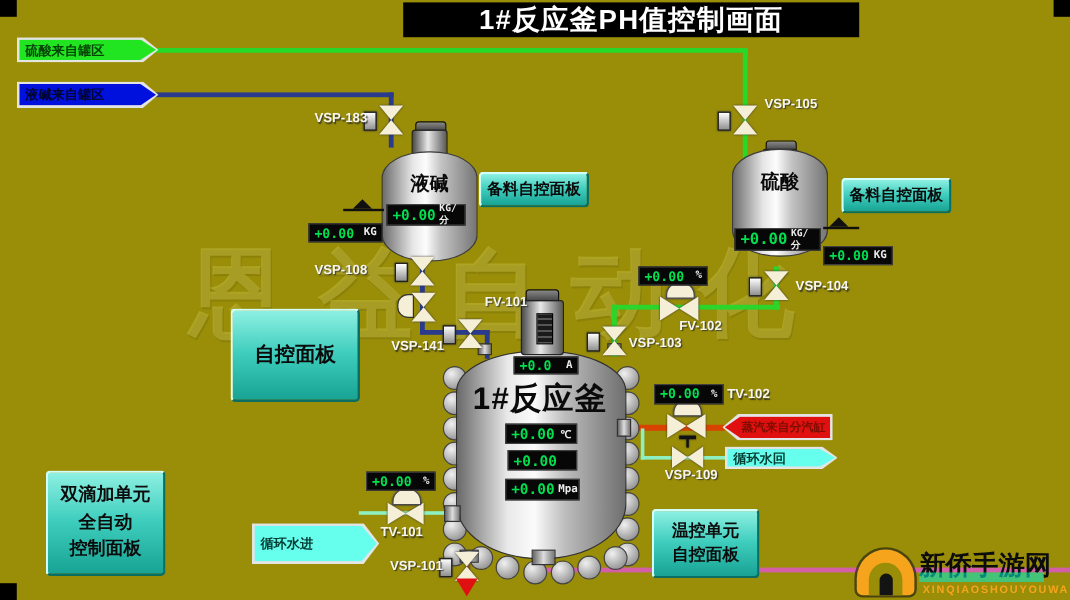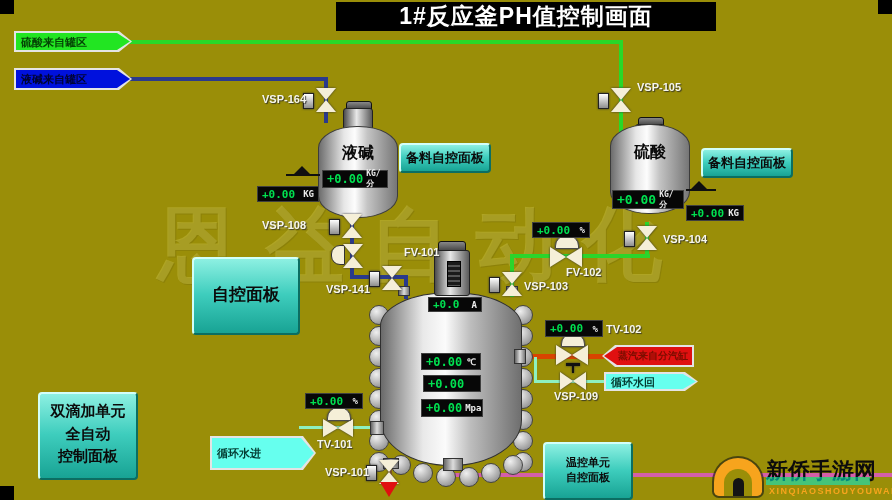--- a/index.html
+++ b/index.html
@@ -48,21 +48,21 @@
   .lcd .v{color:#00e050;font-weight:bold;font-size:12px;}
   .lcd .u{color:#ececec;font-size:9px;font-weight:bold;margin-left:3px;}
   
   .vlabel{position:absolute;color:#f6f6ee;font-size:11px;font-weight:bold;
           text-shadow:1px 1px 1px rgba(40,40,40,.8);white-space:nowrap;}
   
   .panel{position:absolute;display:flex;flex-direction:column;align-items:center;justify-content:center;
          background:linear-gradient(180deg,#8df0e2 0%,#3ecdbd 48%,#18a394 100%);
          border-top:2px solid #d2fff9;border-left:2px solid #d2fff9;
          border-right:2px solid #0b6e62;border-bottom:2px solid #0b6e62;
-         border-radius:4px;color:#0b0b0b;font-weight:900;text-align:center;cursor:pointer;font-family:Liberation Mono, monospace;}
+         border-radius:4px;color:#0b0b0b;font-weight:900;text-align:center;cursor:pointer;}
   
   .vv{position:absolute;width:20px;height:24px;filter:drop-shadow(0 0 1px #333);}
   .vv .t{position:absolute;left:0;top:0;width:0;height:0;
          border-left:10px solid transparent;border-right:10px solid transparent;border-top:12px solid #f5efd8;}
   .vv .b{position:absolute;left:0;bottom:0;width:0;height:0;
          border-left:10px solid transparent;border-right:10px solid transparent;border-bottom:12px solid #f5efd8;}
   .vv .act{position:absolute;left:-13px;top:5px;width:9px;height:14px;
            background:linear-gradient(#fff,#8f8f8f);border:1px solid #222;}
   .vh{position:absolute;filter:drop-shadow(0 0 1px #333);}
   .vh .l{position:absolute;left:0;top:0;width:0;height:0;}
@@ -202,20 +202,21 @@
   <div class="motor" style="left:434px;top:250px;width:34px;height:44px;"></div>
   <div class="window" style="left:447px;top:261px;width:12px;height:24px;"></div>
   <div class="vlabel" style="left:404px;top:246px;">FV-101</div>
   <div class="stub" style="left:398px;top:286px;width:10px;height:8px;"></div>
   <div class="stub" style="left:506px;top:286px;width:10px;height:8px;"></div>
   <div class="stub" style="left:514px;top:349px;width:10px;height:13px;"></div>
   <div class="stub" style="left:370px;top:421px;width:12px;height:12px;"></div>
   <div class="stub" style="left:383px;top:458px;width:14px;height:9px;"></div>
   <div class="stub" style="left:443px;top:458px;width:18px;height:11px;"></div>
 
+  <div class="reactorlabel">1#反应釜</div>
   <div class="lcd" style="left:428px;top:297px;width:54px;height:15px;">
     <span class="v" style="font-size:11px;">+0.0</span>
     <span class="u">A</span>
   </div>
   <div class="lcd" style="left:421px;top:353px;width:60px;height:17px;">
     <span class="v">+0.00</span>
     <span class="u">℃</span>
   </div>
   <div class="lcd" style="left:423px;top:375px;width:58px;height:17px;">
     <span class="v">+0.00</span>
@@ -223,21 +224,21 @@
   <div class="lcd" style="left:421px;top:399px;width:62px;height:18px;">
     <span class="v">+0.00</span>
     <span class="u">Mpa</span>
   </div>
 
   <div class="vv" style="left:316px;top:88px;">
     <i class="t"></i>
       <i class="b"></i>
       <span class="act"></span>
     </div>
-  <div class="vlabel" style="left:262px;top:93px;">VSP-164</div>
+  <div class="vlabel" style="left:262px;top:93px;">VSP-183</div>
 
   <div class="vv" style="left:611px;top:88px;">
     <i class="t"></i>
       <i class="b"></i>
       <span class="act"></span>
     </div>
   <div class="vlabel" style="left:637px;top:81px;">VSP-105</div>
 
   <div class="vv" style="left:342px;top:214px;">
     <i class="t"></i>
@@ -330,21 +331,21 @@
     <div>备料自控面板</div>
   </div>
   <div class="panel" style="left:192px;top:257px;width:104px;height:74px;font-size:17px;line-height:1.3;">
     <div>自控面板</div>
   </div>
   <div class="panel" style="left:38px;top:392px;width:96px;height:84px;font-size:15px;line-height:1.5;">
     <div>双滴加单元</div>
     <div>全自动</div>
     <div>控制面板</div>
   </div>
-  <div class="panel" style="left:543px;top:442px;width:86px;height:54px;font-size:11px;line-height:1.4;">
+  <div class="panel" style="left:543px;top:424px;width:86px;height:54px;font-size:14px;line-height:1.4;">
     <div>温控单元</div>
     <div>自控面板</div>
   </div>
 
   <div class="arch">
     <div class="archhole"></div>
     <div class="door"></div>
   </div>
   <div class="logo-title">新侨手游网</div>
   <div class="logo-cyan"></div>

